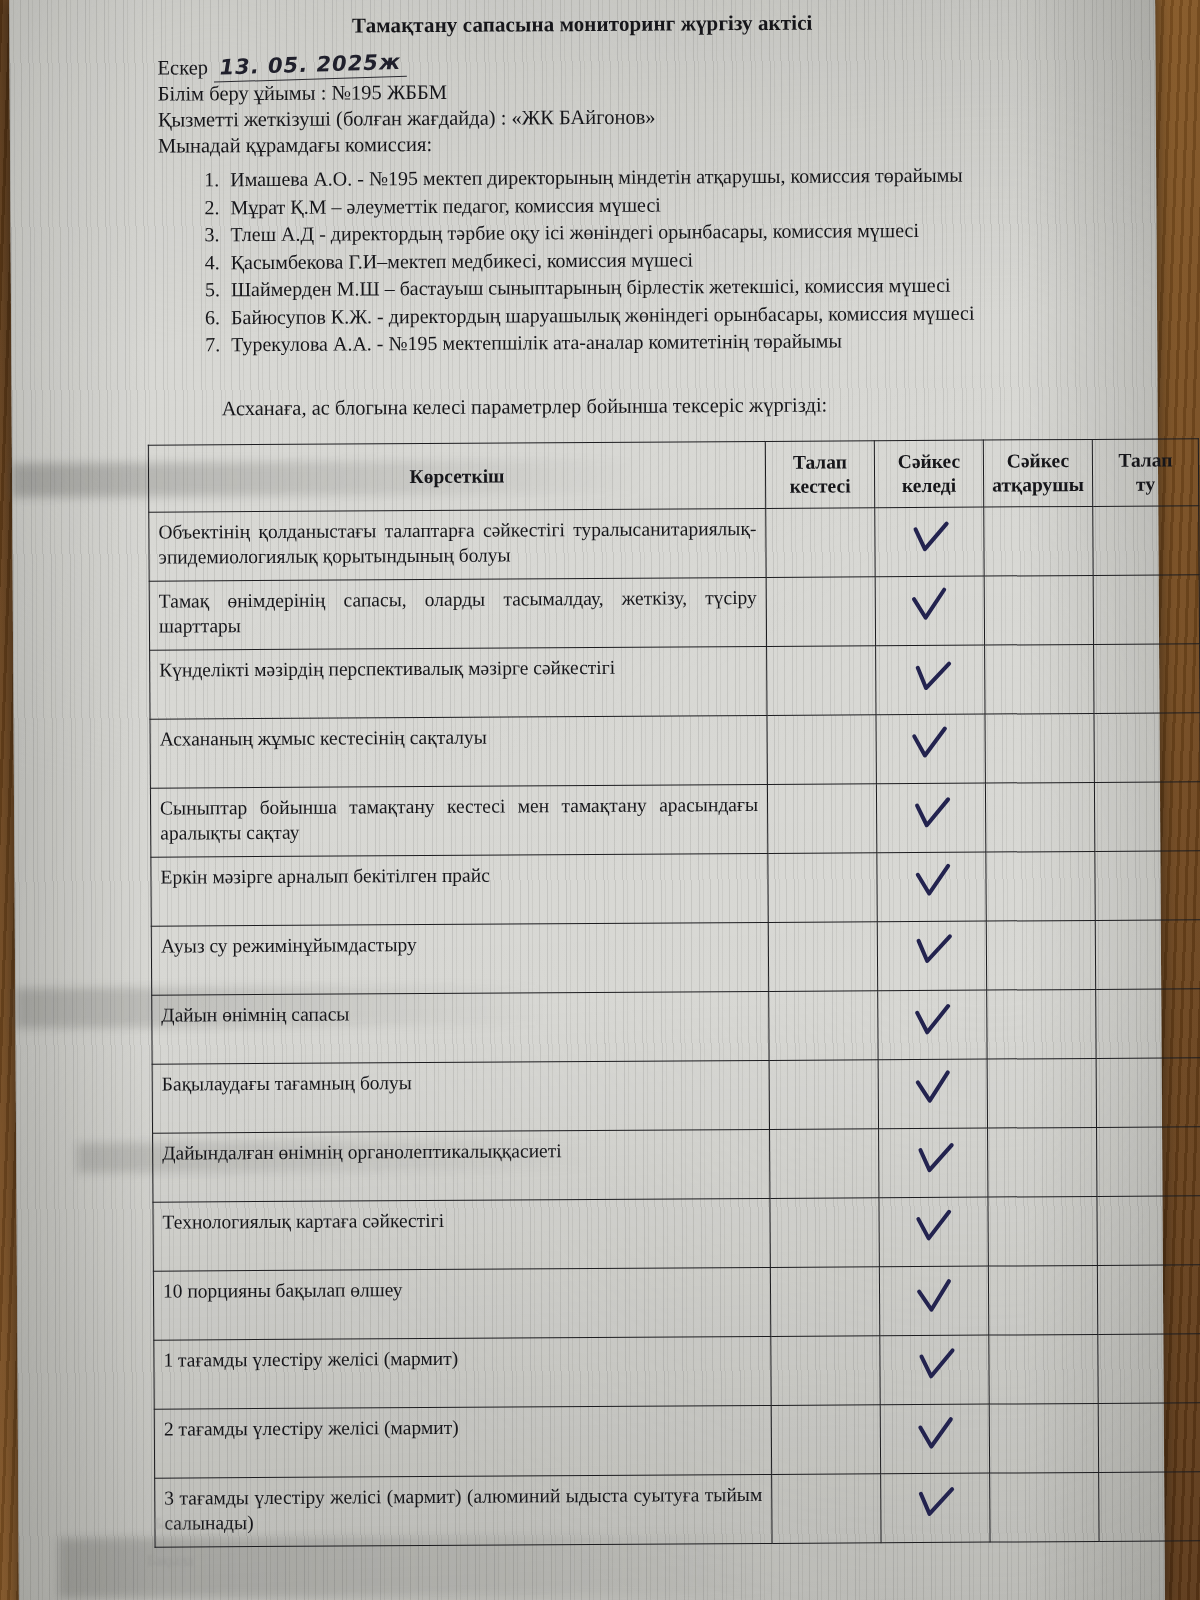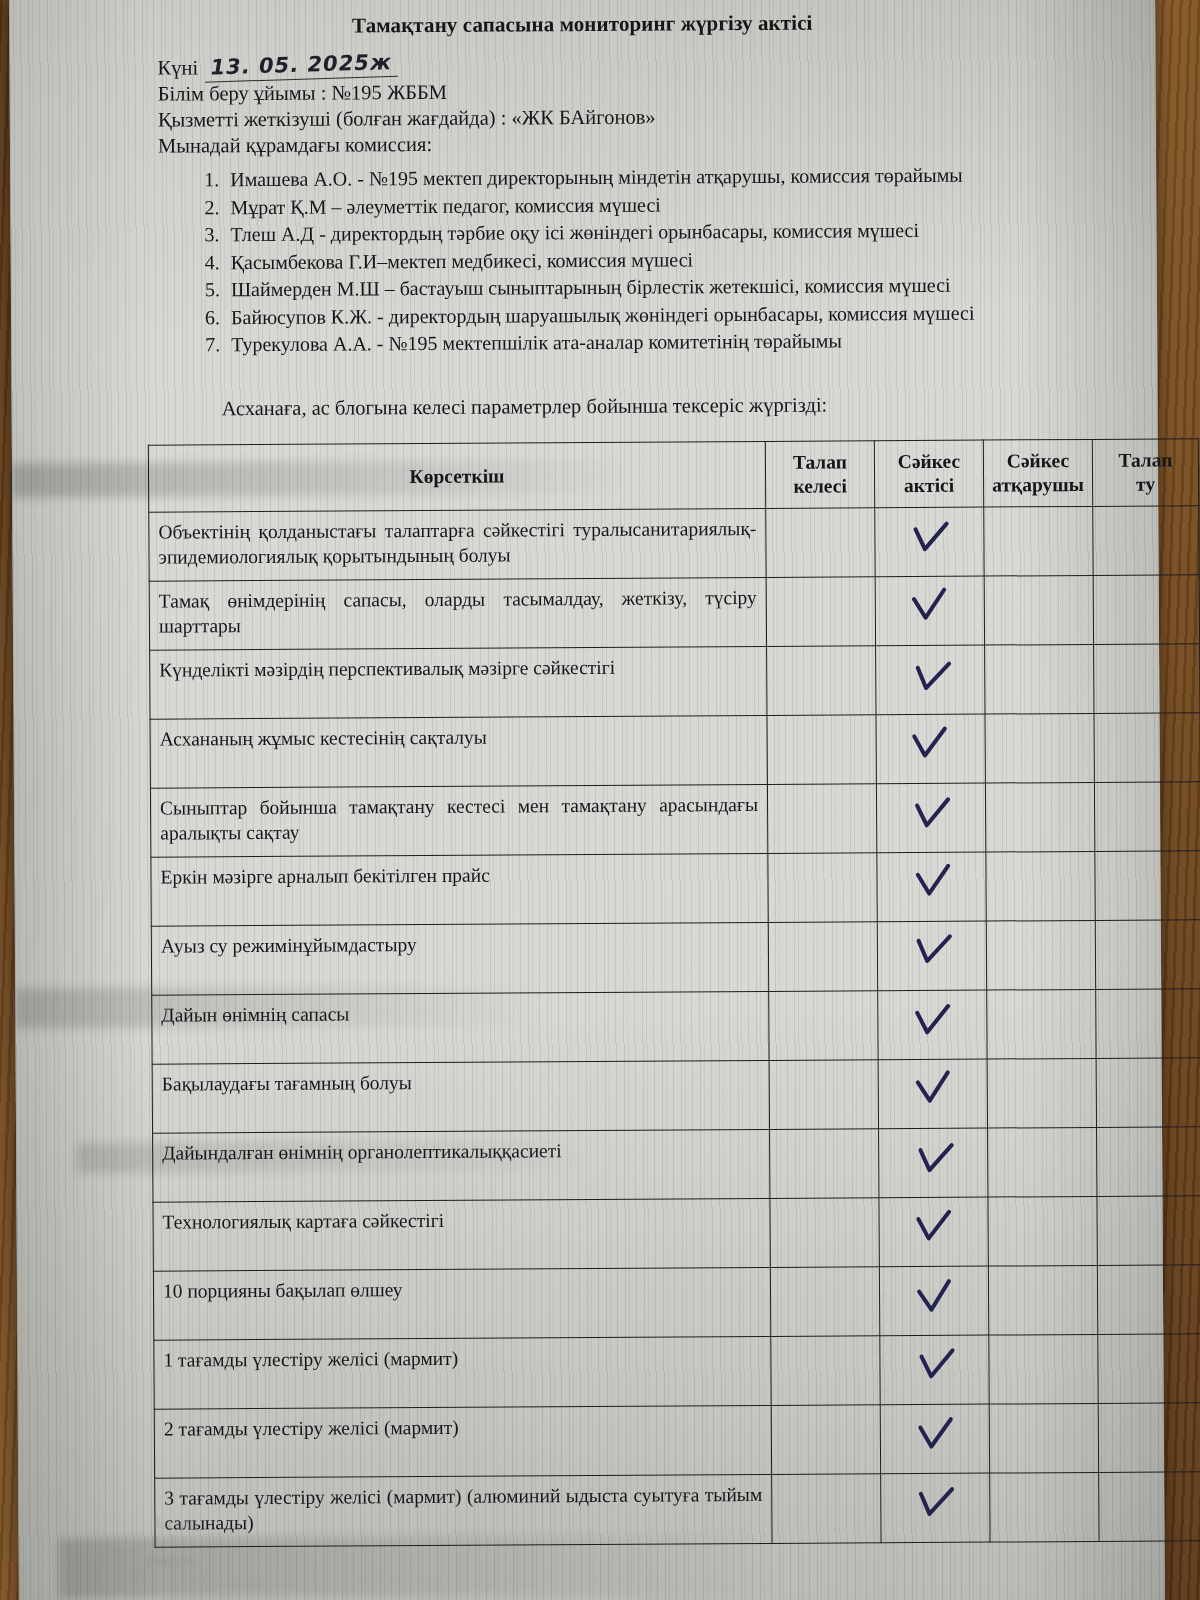--- a/index.html
+++ b/index.html
@@ -124,21 +124,21 @@
   <div class="smudge" style="top:995px;left:0;width:760px;height:40px;background:linear-gradient(90deg,rgba(100,100,98,.26),rgba(255,255,255,0) 70%);"></div>
   <div class="smudge" style="top:1150px;left:60px;width:700px;height:30px;background:linear-gradient(90deg,rgba(110,110,108,.22),rgba(255,255,255,0) 75%);"></div>
   <div class="smudge" style="top:1545px;left:40px;width:900px;height:60px;background:linear-gradient(90deg,rgba(110,110,108,.28),rgba(255,255,255,0) 80%);"></div>
 
   <div id="page">
 
     <div class="title">Тамақтану сапасына мониторинг жүргізу актісі</div>
 
     <div class="head-block">
       <div class="head-line date-row">
-        <span>Күні</span>
+        <span>Ескер</span>
         <span class="date-val">13. 05. 2025ж</span>
       </div>
       <div class="head-line">Білім беру ұйымы : №195 ЖББМ</div>
       <div class="head-line">Қызметті жеткізуші (болған жағдайда) : «ЖК БАйгонов»</div>
       <div class="head-line">Мынадай құрамдағы комиссия:</div>
     </div>
 
     <ol class="members">
       <li>Имашева А.О. - №195 мектеп директорының міндетін атқарушы, комиссия төрайымы</li>
       <li>Мұрат Қ.М – әлеуметтік педагог, комиссия мүшесі</li>
@@ -150,25 +150,25 @@
     </ol>
 
     <div class="intro">Асханаға, ас блогына келесі параметрлер бойынша тексеріс жүргізді:</div>
 
     <table class="insp">
       <thead>
         <tr>
           <th class="c-ind">Көрсеткіш</th>
           <th class="c-req">
             <div>Талап</div>
-            <div>келесі</div>
+            <div>кестесі</div>
           </th>
           <th class="c-yes">
             <div>Сәйкес</div>
-            <div>актісі</div>
+            <div>келеді</div>
           </th>
           <th class="c-no">
             <div>Сәйкес</div>
             <div>атқарушы</div>
           </th>
           <th class="c-note">
             <div>Талап</div>
             <div>ту</div>
           </th>
         </tr>

